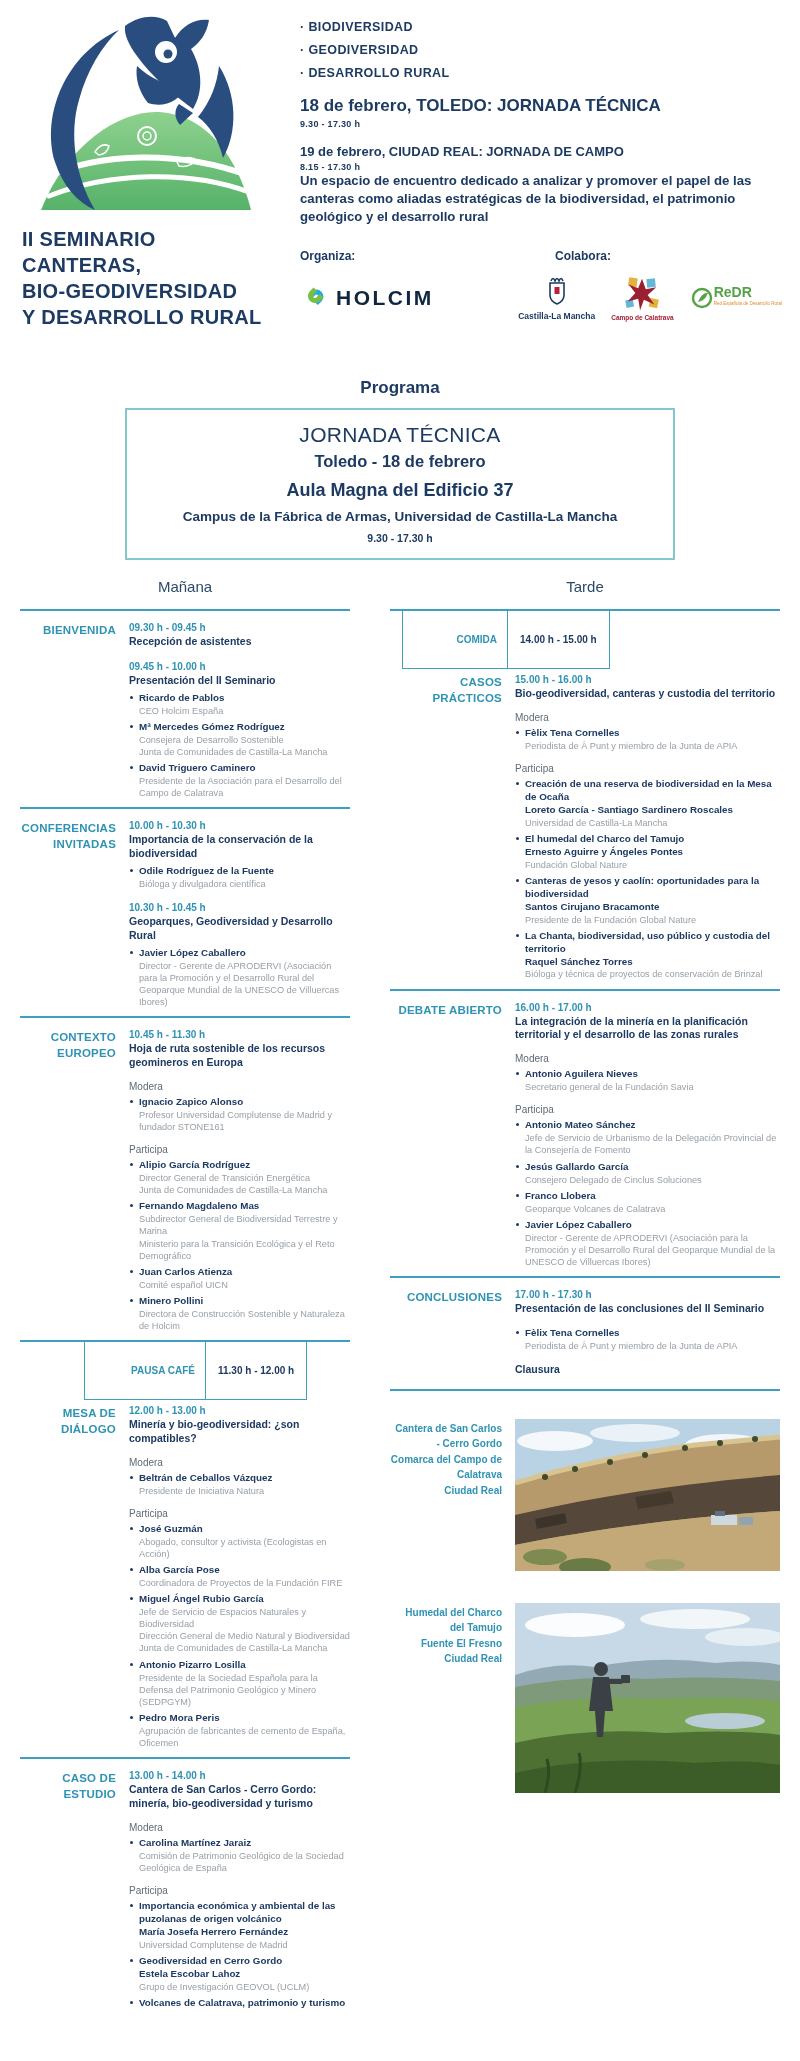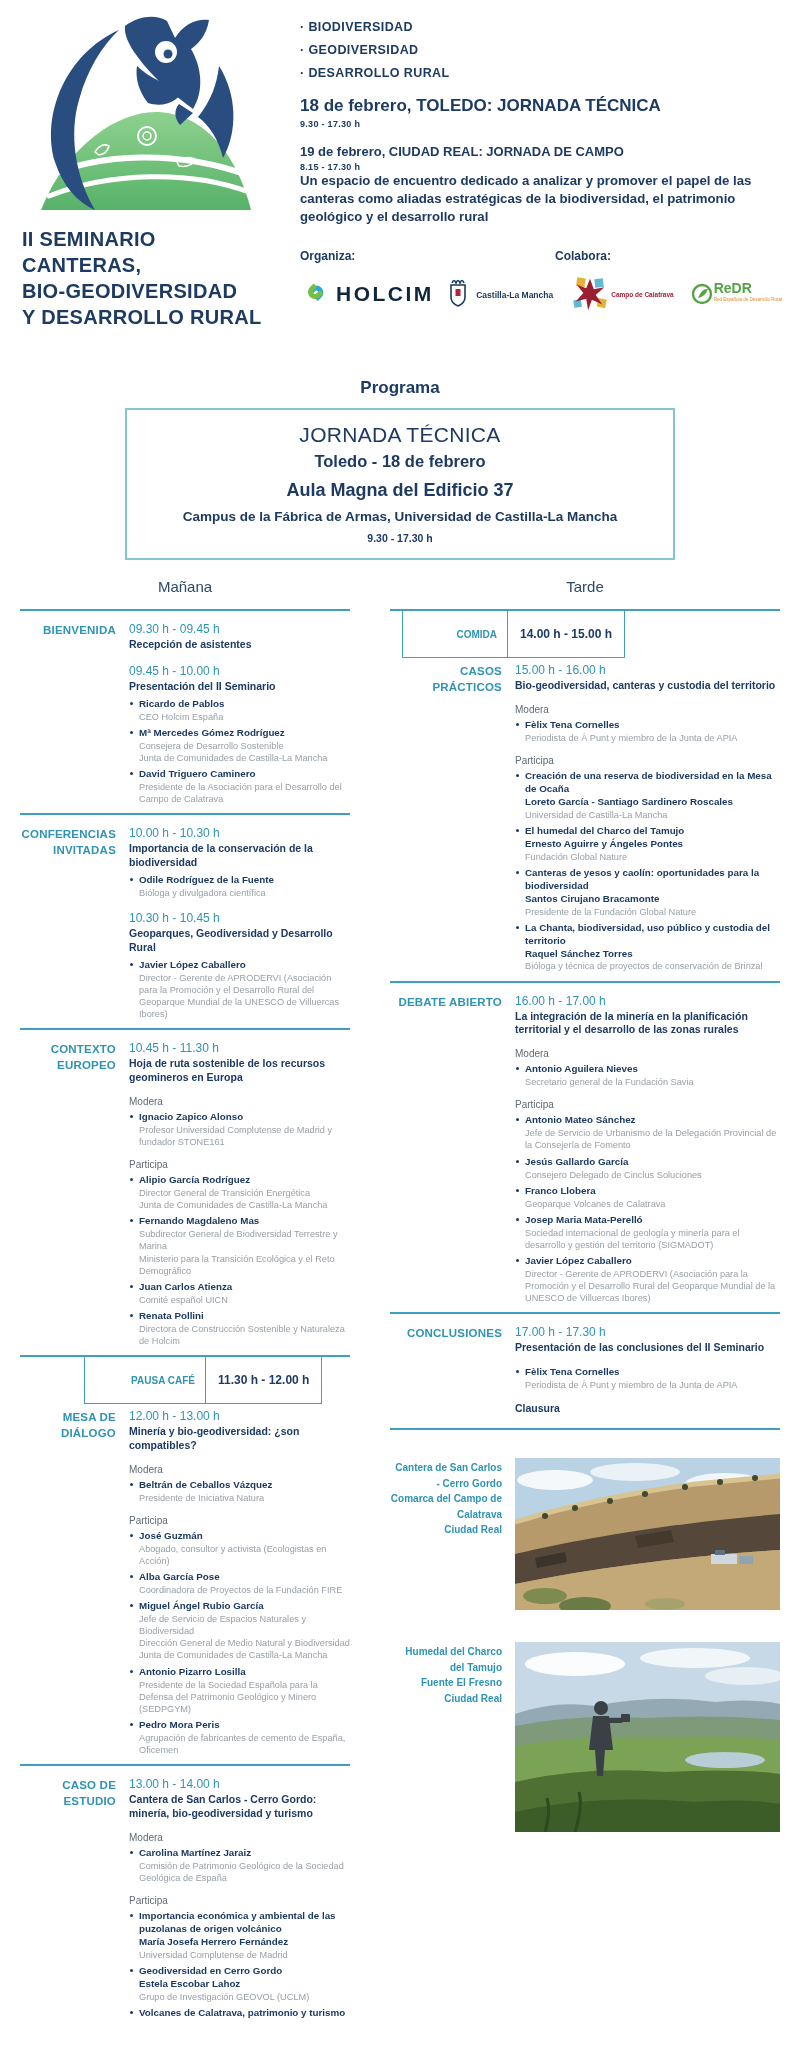--- a/index.html
+++ b/index.html
@@ -17,21 +17,21 @@
   .ev1-t{font-size:17px;font-weight:bold;margin-top:16px}
   .ev-time{font-size:9px;font-weight:bold;margin-top:3px;letter-spacing:.3px}
   .ev2-t{font-size:13px;font-weight:bold;margin-top:15px}
   .intro{font-size:13.2px;font-weight:bold;line-height:1.35;}
   .org-row{display:flex;margin-top:24px}
   .org-lab{font-size:12px;font-weight:bold}
   .org-lab.first{width:255px}
   .logo-row{display:flex;align-items:center;margin-top:12px}
   .holcim{display:flex;align-items:center;width:250px}
   .holcim-word{font-size:21px;font-weight:bold;letter-spacing:2.5px;color:#10263f;margin-left:6px}
-  .mini-logo{display:flex;flex-direction:row;align-items:center;margin-right:16px}
+  .mini-logo{display:flex;flex-direction:column;align-items:center;margin-right:16px}
   .clm-t{font-size:8.5px;font-weight:bold;color:#1d3a63;margin-top:2px;white-space:nowrap}
   .cal-t{font-size:6.5px;font-weight:bold;color:#a32035;margin-top:1px;white-space:nowrap}
   .redr{display:flex;align-items:flex-start}
   .redr-t{font-size:14px;font-weight:bold;color:#55a246;line-height:1}
   .redr-s{font-size:4.5px;color:#e08b2d;margin-top:2px;white-space:nowrap}
   
   .programa{ text-align:center;font-size:17px;font-weight:bold;margin:26px 0 10px}
   .jt-box{width:526px;margin:0 auto;border:2px solid #84c5d0;text-align:center;padding:13px 10px 14px}
   .jt-title{font-size:21px;font-weight:normal;letter-spacing:.3px}
   .jt-sub{font-size:16.5px;font-weight:bold;margin-top:5px}
@@ -40,37 +40,37 @@
   .jt-time{font-size:10.5px;font-weight:bold;margin-top:8px}
   
   .cols{display:grid;grid-template-columns:330px 390px;column-gap:40px;padding:0 20px;margin-top:6px}
   .colh{text-align:center;font-size:15px;color:#2c4a68;margin:12px 0 14px}
   .sec{display:flex;border-top:2px solid #3f9fbe;padding:10px 0 8px}
   .sec.noline{border-top:none;padding-top:4px}
   .slab{text-align:right;font-weight:bold;color:#2f93b4;font-size:11.5px;line-height:1.35;letter-spacing:.2px;padding-top:2px}
   .left .slab{flex:0 0 96px}
   .right .slab{flex:0 0 112px}
   .sbody{flex:1;padding-left:13px;min-width:0}
-  .time{color:#2f93b4;font-weight:normal;font-size:12px;margin:12px 0 2px}
+  .time{color:#2f93b4;font-weight:bold;font-size:10px;margin:12px 0 2px}
   .time.first{margin-top:1px}
   .stitle{font-weight:bold;font-size:10.5px;line-height:1.32;color:#1d3a63}
   .grp{margin-top:11px}
   .glab{font-size:10px;color:#5f6b76;margin-bottom:2px}
   .spk{display:flex;margin-top:4px}
   .dot{width:3px;height:3px;border-radius:50%;background:#1d3a63;margin:4px 6px 0 1px;flex:none}
   .sname{font-weight:bold;font-size:9.8px;color:#1d3a63;line-height:1.32}
   .srole{font-size:9.2px;color:#98a0a7;line-height:1.32}
   .striprow{border-top:2px solid #3f9fbe}
   .strip{display:flex;align-items:stretch;border:1px solid #3f9fbe;border-top:none;width:fit-content}
   .strip.pausa{margin-left:64px}
   .strip.comida{margin-left:12px}
   .strip-label{font-weight:bold;color:#2f93b4;font-size:10px;padding:5px 10px;border-right:1px solid #3f9fbe;display:flex;align-items:center;justify-content:flex-end}
   .strip.pausa .strip-label{width:100px}
   .strip.comida .strip-label{width:84px}
-  .strip-time{font-weight:bold;color:#1d3a63;font-size:12px;padding:16px 12px;display:flex;align-items:center}
+  .strip-time{font-weight:bold;color:#1d3a63;font-size:10px;padding:23px 12px;display:flex;align-items:center}
   
   .ph-row{display:flex;padding-top:28px;margin-top:4px}
   .ph-row.ruled{border-top:2px solid #3f9fbe}
   .ph-cap{flex:0 0 112px;text-align:right;font-size:10px;font-weight:bold;color:#2f93b4;line-height:1.55;padding-top:2px}
   .ph{margin-left:13px;flex:1}
   .ph svg{display:block}
 </style>
 </head>
 <body>
 
@@ -274,21 +274,21 @@
           <div class="spk">
               <span class="dot"></span>
               <div>
             <div class="sname">Juan Carlos Atienza</div>
             <div class="srole">Comité español UICN</div>
           </div>
             </div>
           <div class="spk">
               <span class="dot"></span>
               <div>
-            <div class="sname">Renata Pollini</div>
+            <div class="sname">Minero Pollini</div>
             <div class="srole">Directora de Construcción Sostenible y Naturaleza de Holcim</div>
           </div>
             </div>
         </div>
       </div>
     </div>
 
     <div class="striprow">
       <div class="strip pausa">
         <div class="strip-label">PAUSA CAFÉ</div>
@@ -492,27 +492,20 @@
               <div>
             <div class="sname">Jesús Gallardo García</div>
             <div class="srole">Consejero Delegado de Cinclus Soluciones</div>
           </div>
             </div>
           <div class="spk">
               <span class="dot"></span>
               <div>
             <div class="sname">Franco Llobera</div>
             <div class="srole">Geoparque Volcanes de Calatrava</div>
-          </div>
-            </div>
-          <div class="spk">
-              <span class="dot"></span>
-              <div>
-            <div class="sname">Josep Maria Mata-Perelló</div>
-            <div class="srole">Sociedad internacional de geología y minería para el desarrollo y gestión del territorio (SIGMADOT)</div>
           </div>
             </div>
           <div class="spk">
               <span class="dot"></span>
               <div>
             <div class="sname">Javier López Caballero</div>
             <div class="srole">Director - Gerente de APRODERVI (Asociación para la Promoción y el Desarrollo Rural del Geoparque Mundial de la UNESCO de Villuercas Ibores)</div>
           </div>
             </div>
         </div>

